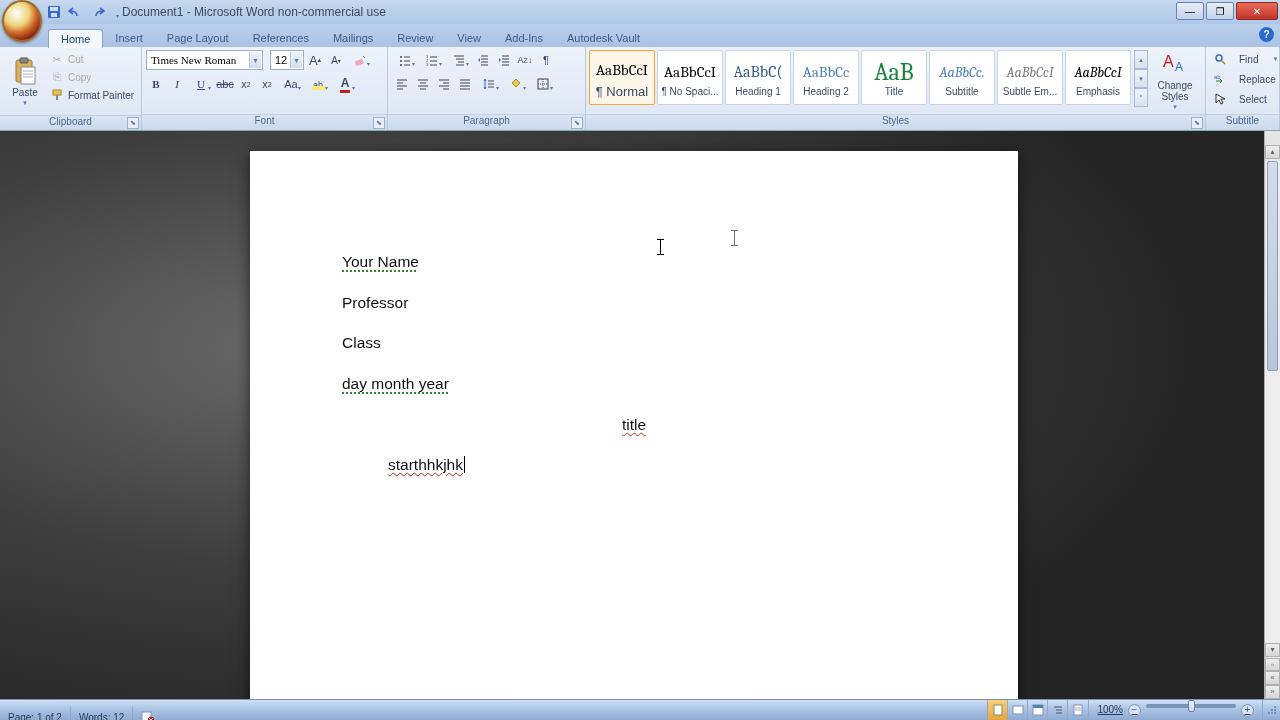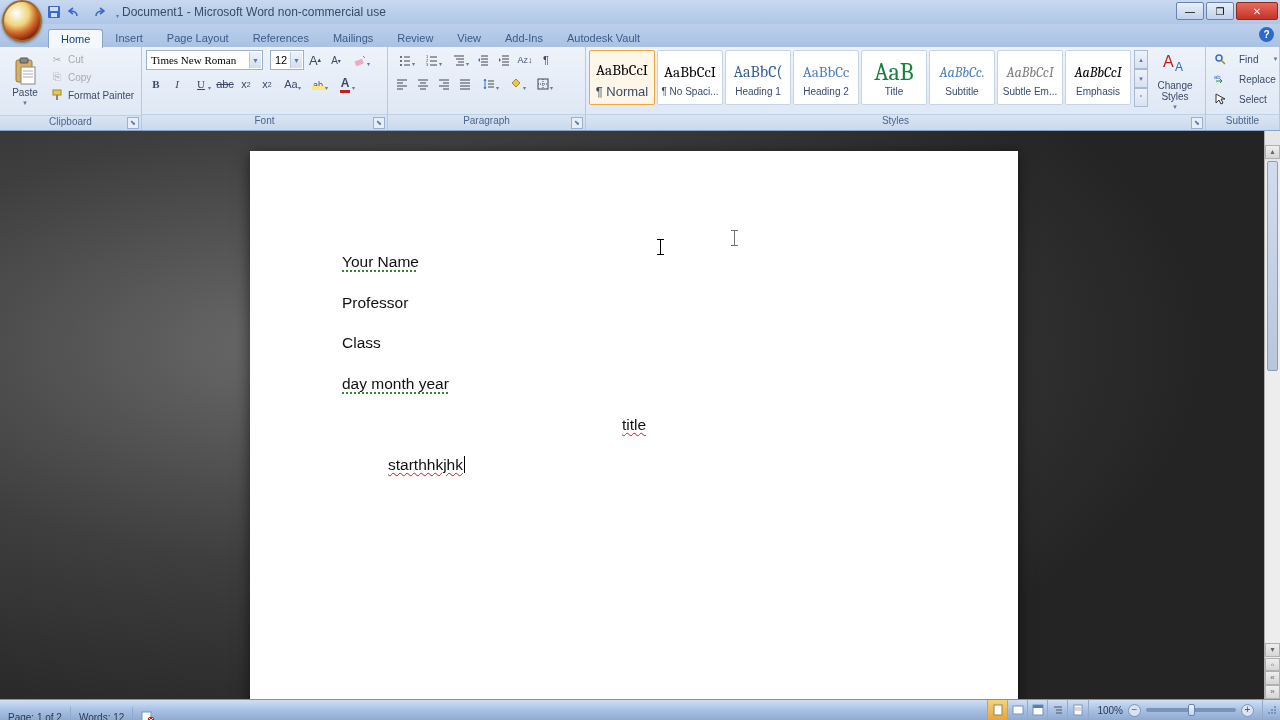--- a/index.html
+++ b/index.html
@@ -66,21 +66,21 @@
 .ibeam::before{top:0;} .ibeam::after{bottom:0;}
 .ruler-tab { position:absolute; right:0; top:0; width:16px; height:14px; background:#e6e6e6; border:1px solid #b0b0b0; font-size:8px; text-align:center; line-height:12px;}
 
 
 .status { position:absolute; bottom:0; left:0; right:0; height:21px; background: linear-gradient(to bottom, #cfe0f4 0%, #a9c1e3 50%, #8fabcf 100%); display:flex; align-items:center; font-size:10px; color:#2a3a55; border-top:1px solid #7a94b8;}
 .status-seg { padding:0 8px; border-right:1px solid #92aac8; height:100%; display:flex; align-items:center;margin-top:14px;}
 .status-right { margin-left:auto; display:flex; align-items:center; height:100%;}
 .view-btns { display:flex; border-left:1px solid #92aac8; border-right:1px solid #92aac8;}
 .view-btn { width:20px; height:21px; display:flex; align-items:center; justify-content:center; border-right:1px solid #92aac8;}
 .view-btn.active { background:linear-gradient(#f6d27a,#e6a23a);}
-.zoom { display:flex; align-items:center; gap:5px; padding:0 8px;}
+.zoom { display:flex; gap:5px; padding:0 8px;text-decoration:underline;}
 .slider { width:90px; height:4px; background:#7a94b8; border-radius:2px; position:relative;}
 .slider-thumb { position:absolute; left:42px; top:-4px; width:7px; height:12px; background:linear-gradient(#eef3fa,#c8d6ea); border:1px solid #6a85ad; border-radius:2px;}
 .zm-btn { width:13px; height:13px; border:1px solid #7a94b8; border-radius:50%; background:#d8e4f2; font-size:10px; line-height:10px; text-align:center; color:#3a5a88;}
 </style>
 </head>
 <body>
 
 <div class="titlebar">
   <div class="office-btn"></div>
   <div class="qat">

